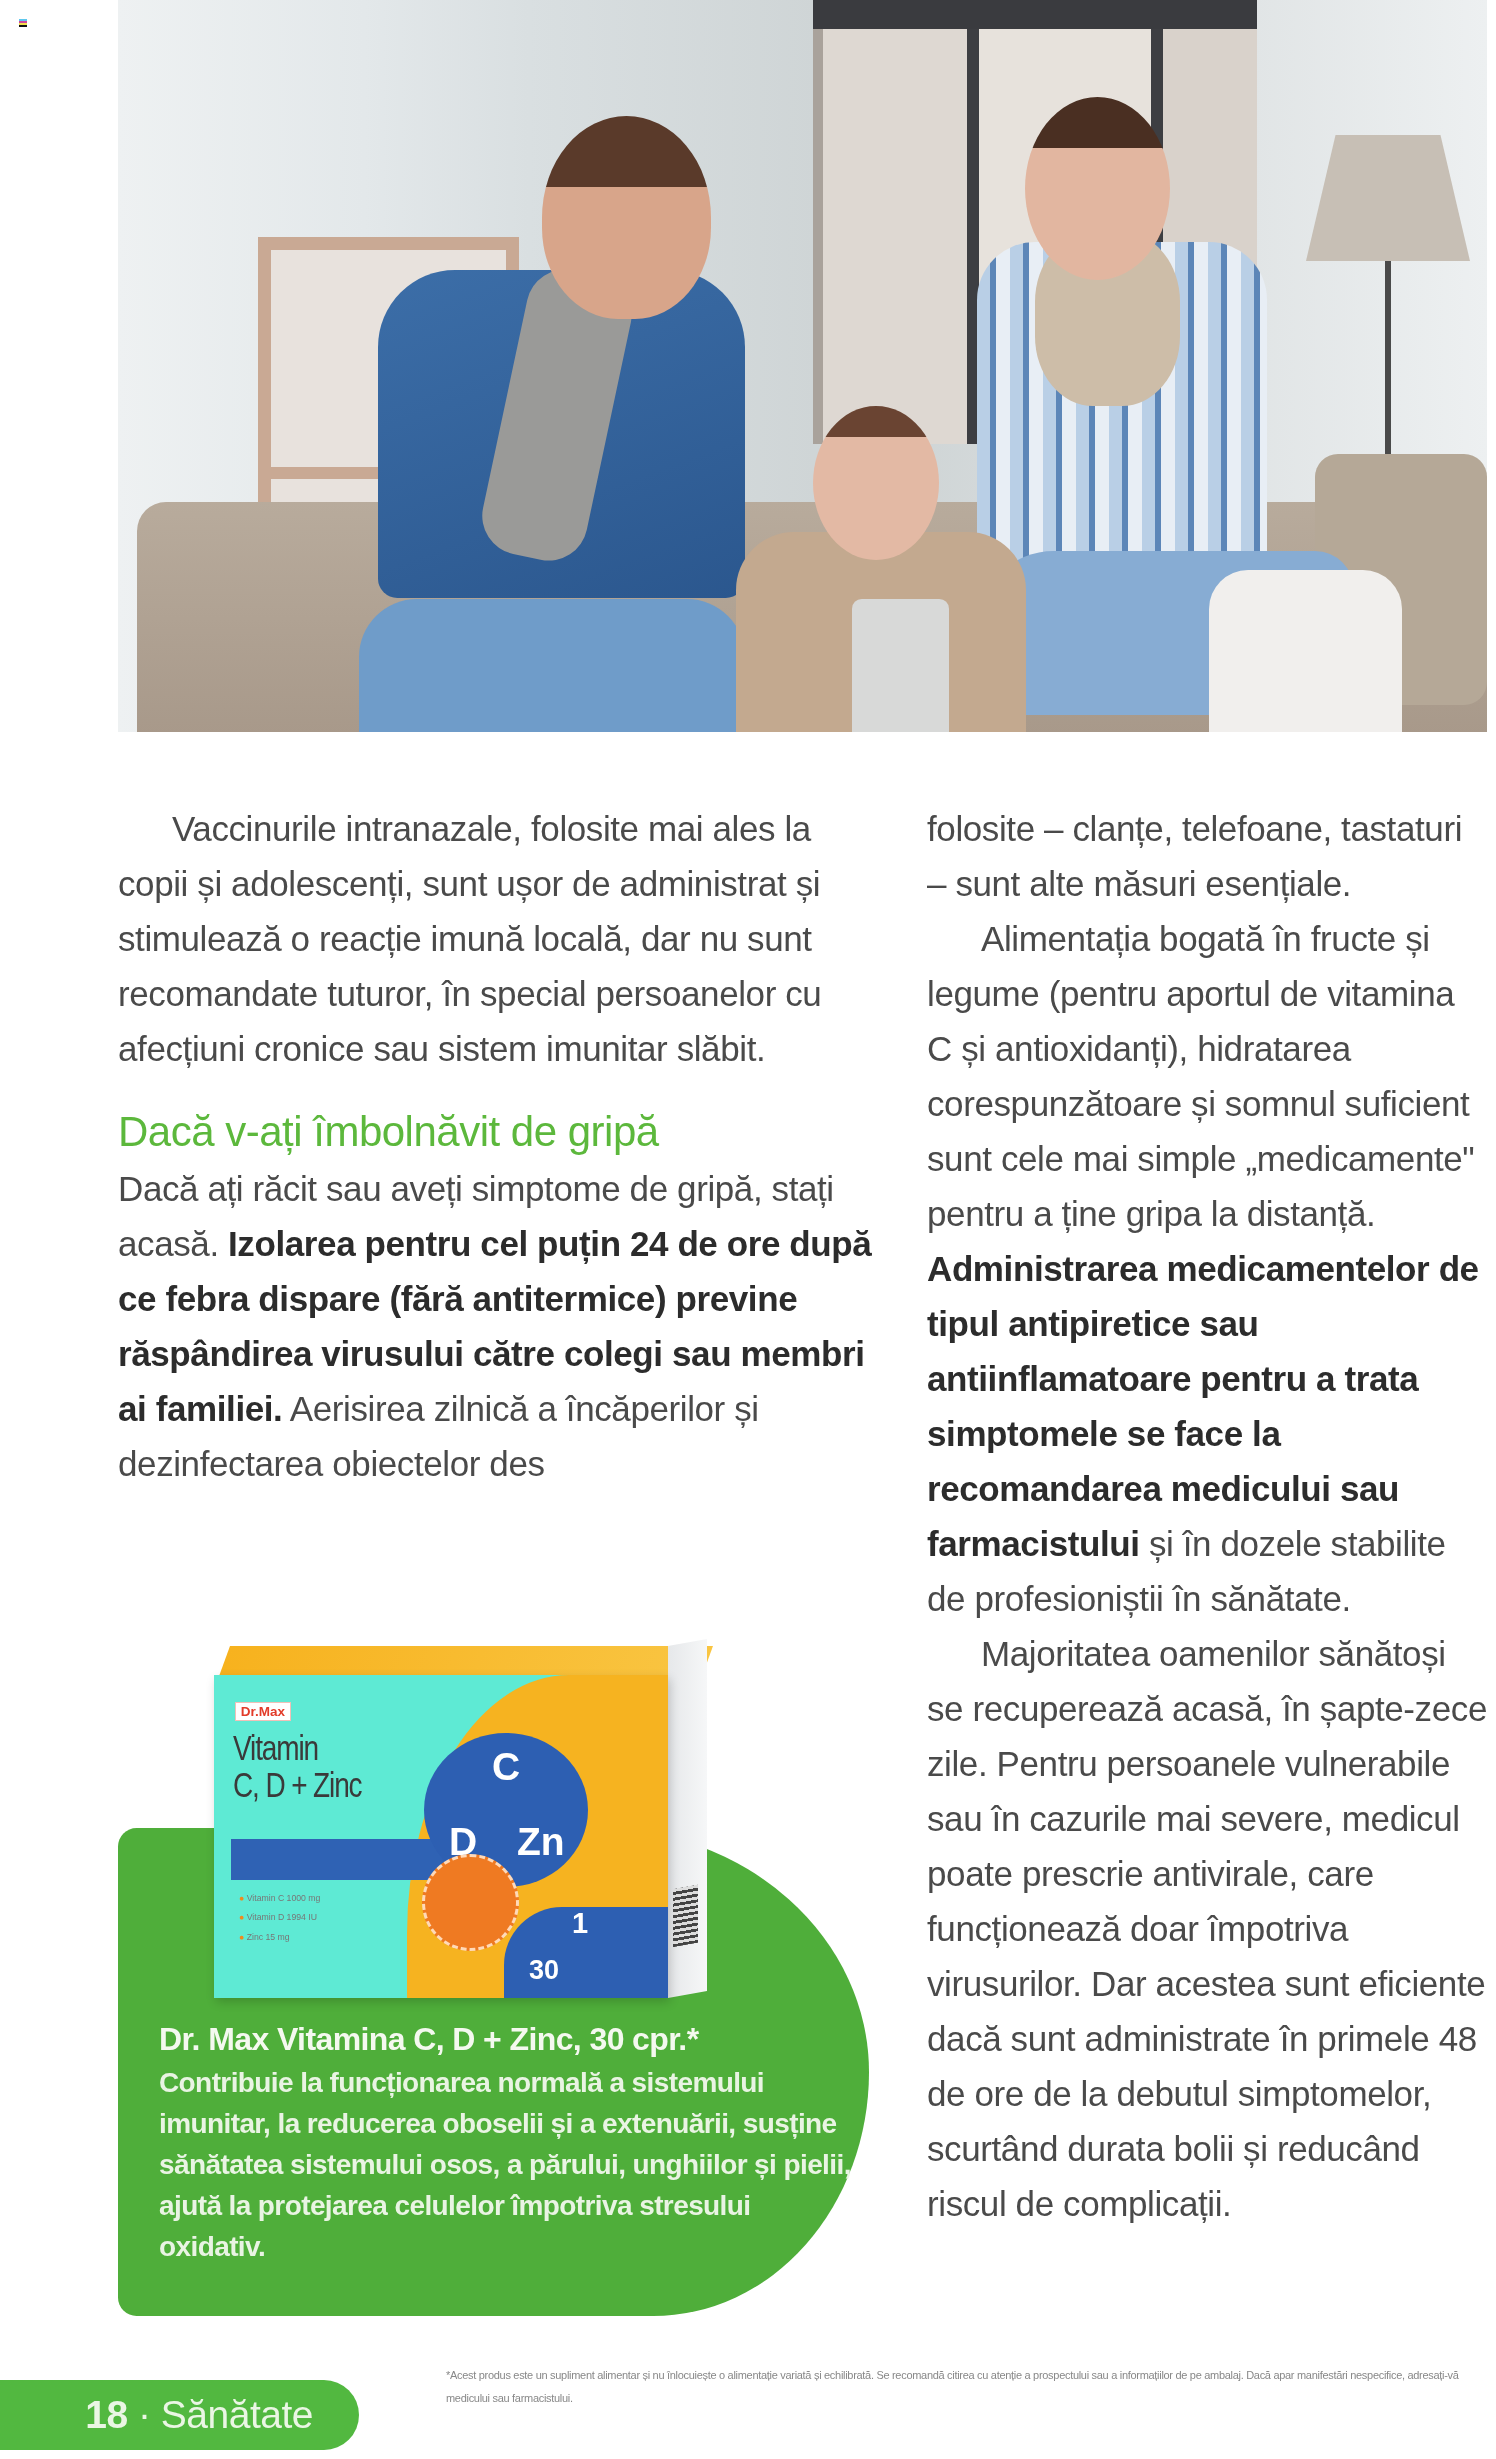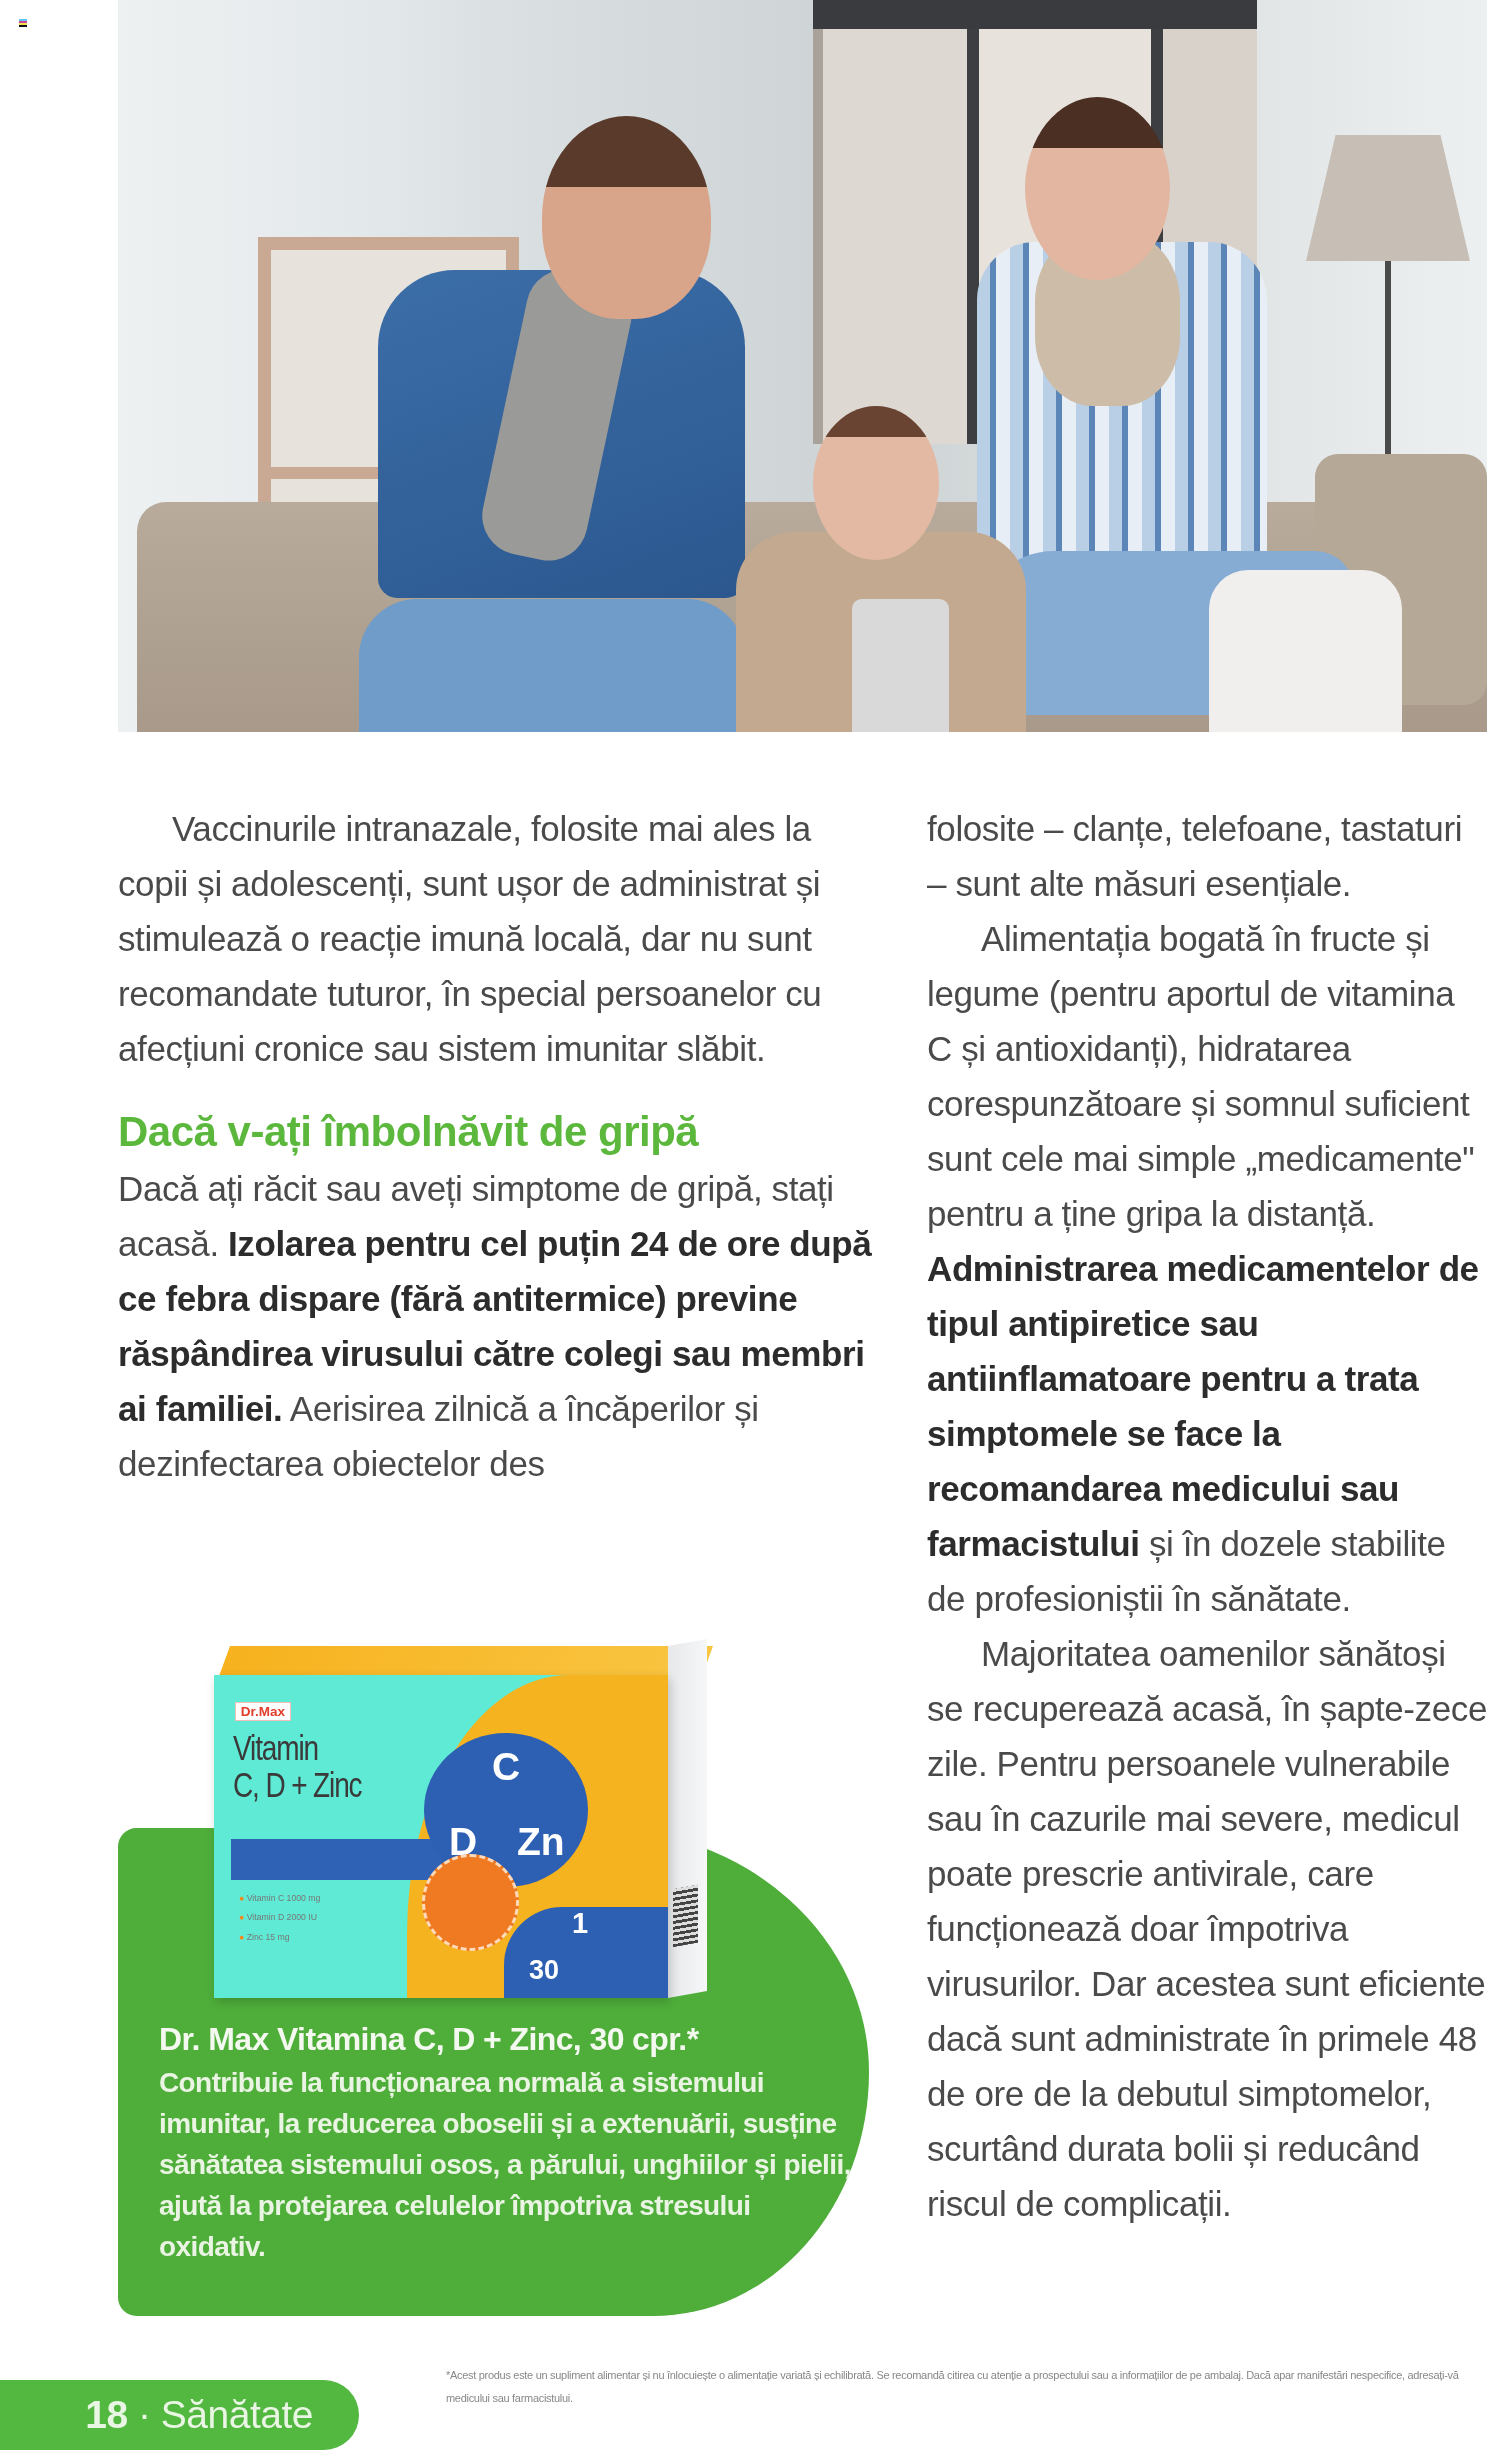--- a/index.html
+++ b/index.html
@@ -40,21 +40,21 @@
   .hero .mug1 { position: absolute; left: 734px; top: 599px; width: 97px; height: 135px; background: #d8d9d8; border-radius: 9.7px 9.7px 0 0; }
   .hero .mug2 { position: absolute; left: 1091px; top: 570px; width: 193px; height: 164px; background: #f1efed; border-radius: 39px 39px 0 0; }
 
   
   .col { position: absolute; font-size: 35px; line-height: 55px; color: #4a4a4a; font-family: "Liberation Sans", sans-serif; font-weight: normal; letter-spacing: -0.4px; }
   .col p { margin: 0; }
   .col .indent { text-indent: 54px; }
   .col b { color: #2c2c2c; font-weight: bold; }
   .col-left { left: 118px; top: 801px; width: 772px; }
   .col-right { left: 927px; top: 801px; width: 560px; }
-  .heading { color: #5cb83c; font-weight: bold; font-size: 42px; line-height: 58px; margin-top: 27px; letter-spacing: -0.5px; }
+  .heading { color: #5cb83c; font-weight: normal; font-size: 42px; line-height: 58px; margin-top: 27px; letter-spacing: -0.5px; }
 
   
   .promo { position: absolute; left: 118px; top: 1828px; width: 751px; height: 488px;
            background: #4fae3a; border-radius: 25px 367px 290px 25px / 25px 328px 328px 25px; }
   .product-box { position: absolute; left: 214px; top: 1646px; width: 488px; height: 352px; }
   .pb-front { position: absolute; left: 0; top: 29px; width: 454px; height: 323px; background: #5eead4; box-shadow: 1.9px 3.9px 9.7px rgba(0,0,0,.18); overflow: hidden; }
   .pb-side { position: absolute; left: 454px; top: 0; width: 39px; height: 352px; background: linear-gradient(90deg, #e6e8ea, #f6f7f8); transform: skewY(-10deg); transform-origin: top left; }
   .pb-top { position: absolute; left: 9.7px; top: 0; width: 483px; height: 33px; background: linear-gradient(90deg, #f7b21e, #f9c542); transform: skewX(-20deg); }
   .pb-yellow { position: absolute; left: 193px; top: 0; width: 270px; height: 323px; background: #f6b320; border-radius: 60% 0 0 0 / 80% 0 0 0; }
   .pb-logo { position: absolute; left: 21px; top: 27px; font-size: 13.5px; font-weight: bold; color: #e23c2a; background: #fff; border: 1px solid #f0c0b8; padding: 1px 4.8px; }
@@ -139,21 +139,21 @@
   <div class="pb-front">
     <div class="pb-yellow"></div>
     <div class="pb-logo">Dr.Max</div>
     <div class="pb-name">
       <div>Vitamin</div>
       <div>C, D + Zinc</div>
     </div>
     <div class="pb-band"></div>
     <div class="pb-list">
       <div><span>Vitamin C 1000 mg</span></div>
-      <div><span>Vitamin D 2000 IU</span></div>
+      <div><span>Vitamin D 1994 IU</span></div>
       <div><span>Zinc 15 mg</span></div>
     </div>
     <div class="pb-circle">
       <span class="c">C</span>
       <span class="d">D</span>
       <span class="zn">Zn</span>
     </div>
     <div class="pb-orange"></div>
     <div class="pb-count">
       <span class="one">1</span>

